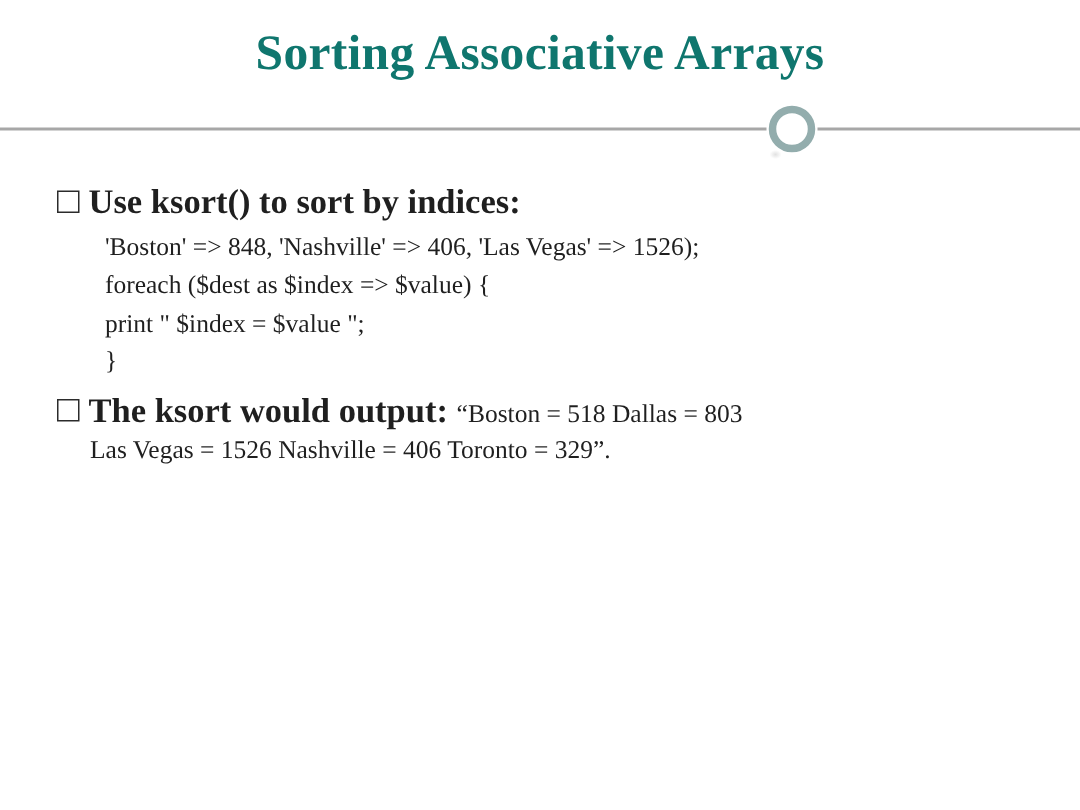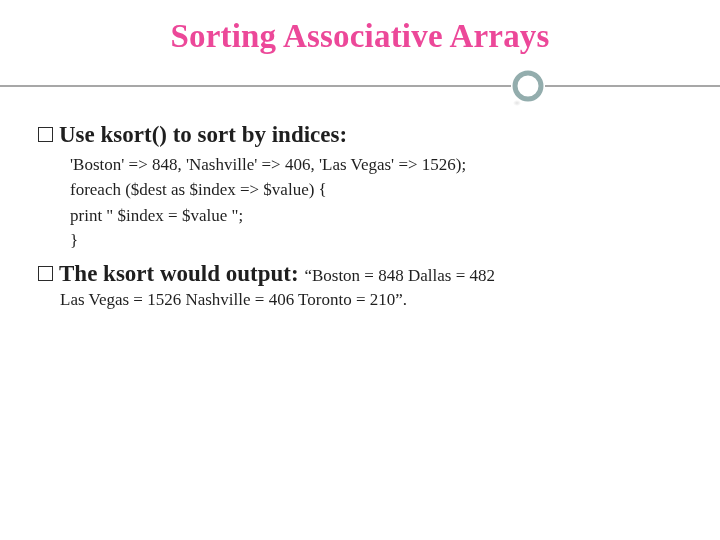--- a/index.html
+++ b/index.html
@@ -16,21 +16,21 @@
       position: relative;
       background: #ffffff;
     }
     .title-wrap {
       text-align: center;
       position: relative;
     }
     .title {
       font-size: 33px;
       font-weight: bold;
-      color: #ec4899;
+      color: #0f766e;
       letter-spacing: 0.2px;
     }
     .divider-row {
       position: relative;
       width: 100%;
       height: 36px;
       margin-top: 14px;
     }
     .hr-line {
       position: absolute;
@@ -137,20 +137,20 @@
       <div>'Boston' =&gt; 848, 'Nashville' =&gt; 406, 'Las Vegas' =&gt; 1526);</div>
       <div>foreach ($dest as $index =&gt; $value) {</div>
       <div>print " $index = $value ";</div>
       <div>}</div>
     </div>
 
     <div class="bullet-row output-row">
       <span class="bullet-box"></span>
       <span class="heading-text">
         <span>The ksort would output:</span>
-        <span class="inline-normal output-text">“Boston = 848 Dallas = 482</span>
+        <span class="inline-normal output-text">“Boston = 518 Dallas = 803</span>
       </span>
     </div>
-    <div class="output-cont">Las Vegas = 1526 Nashville = 406 Toronto = 210”.</div>
+    <div class="output-cont">Las Vegas = 1526 Nashville = 406 Toronto = 329”.</div>
 
   </div>
 
 </div>
 
 </body></html>

